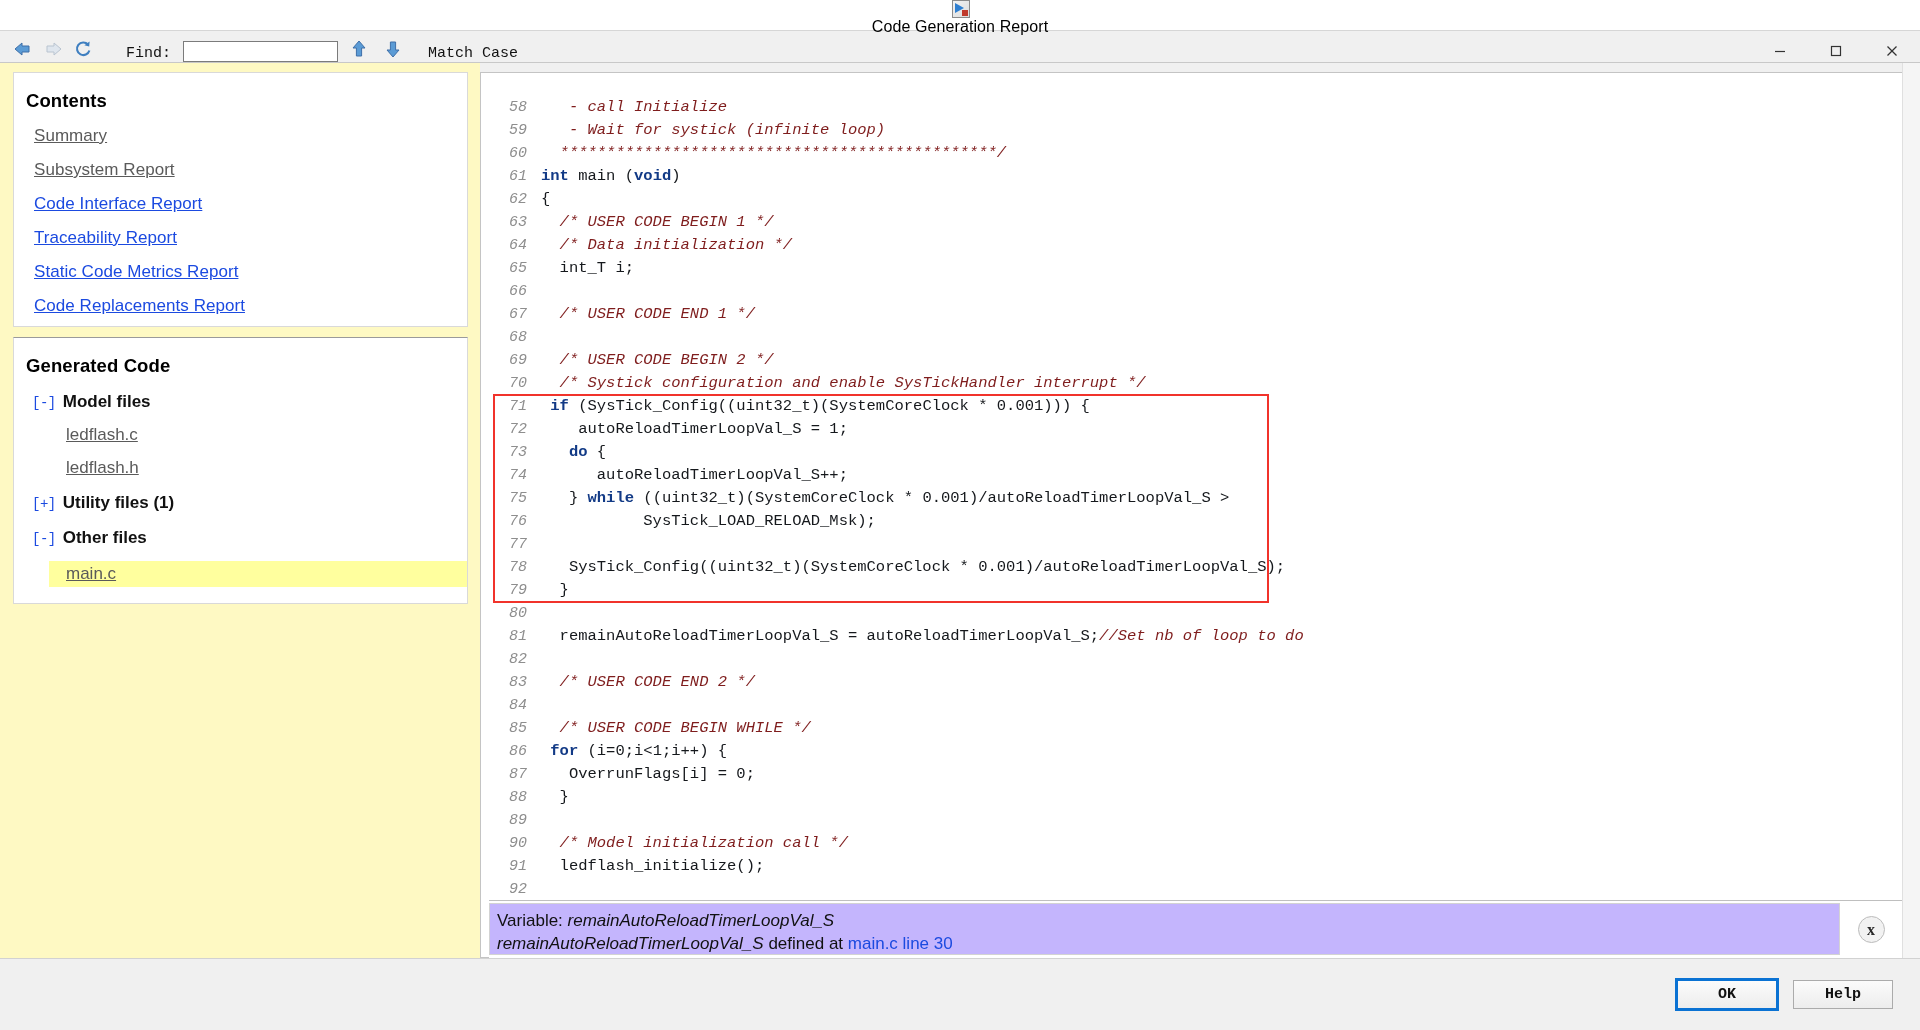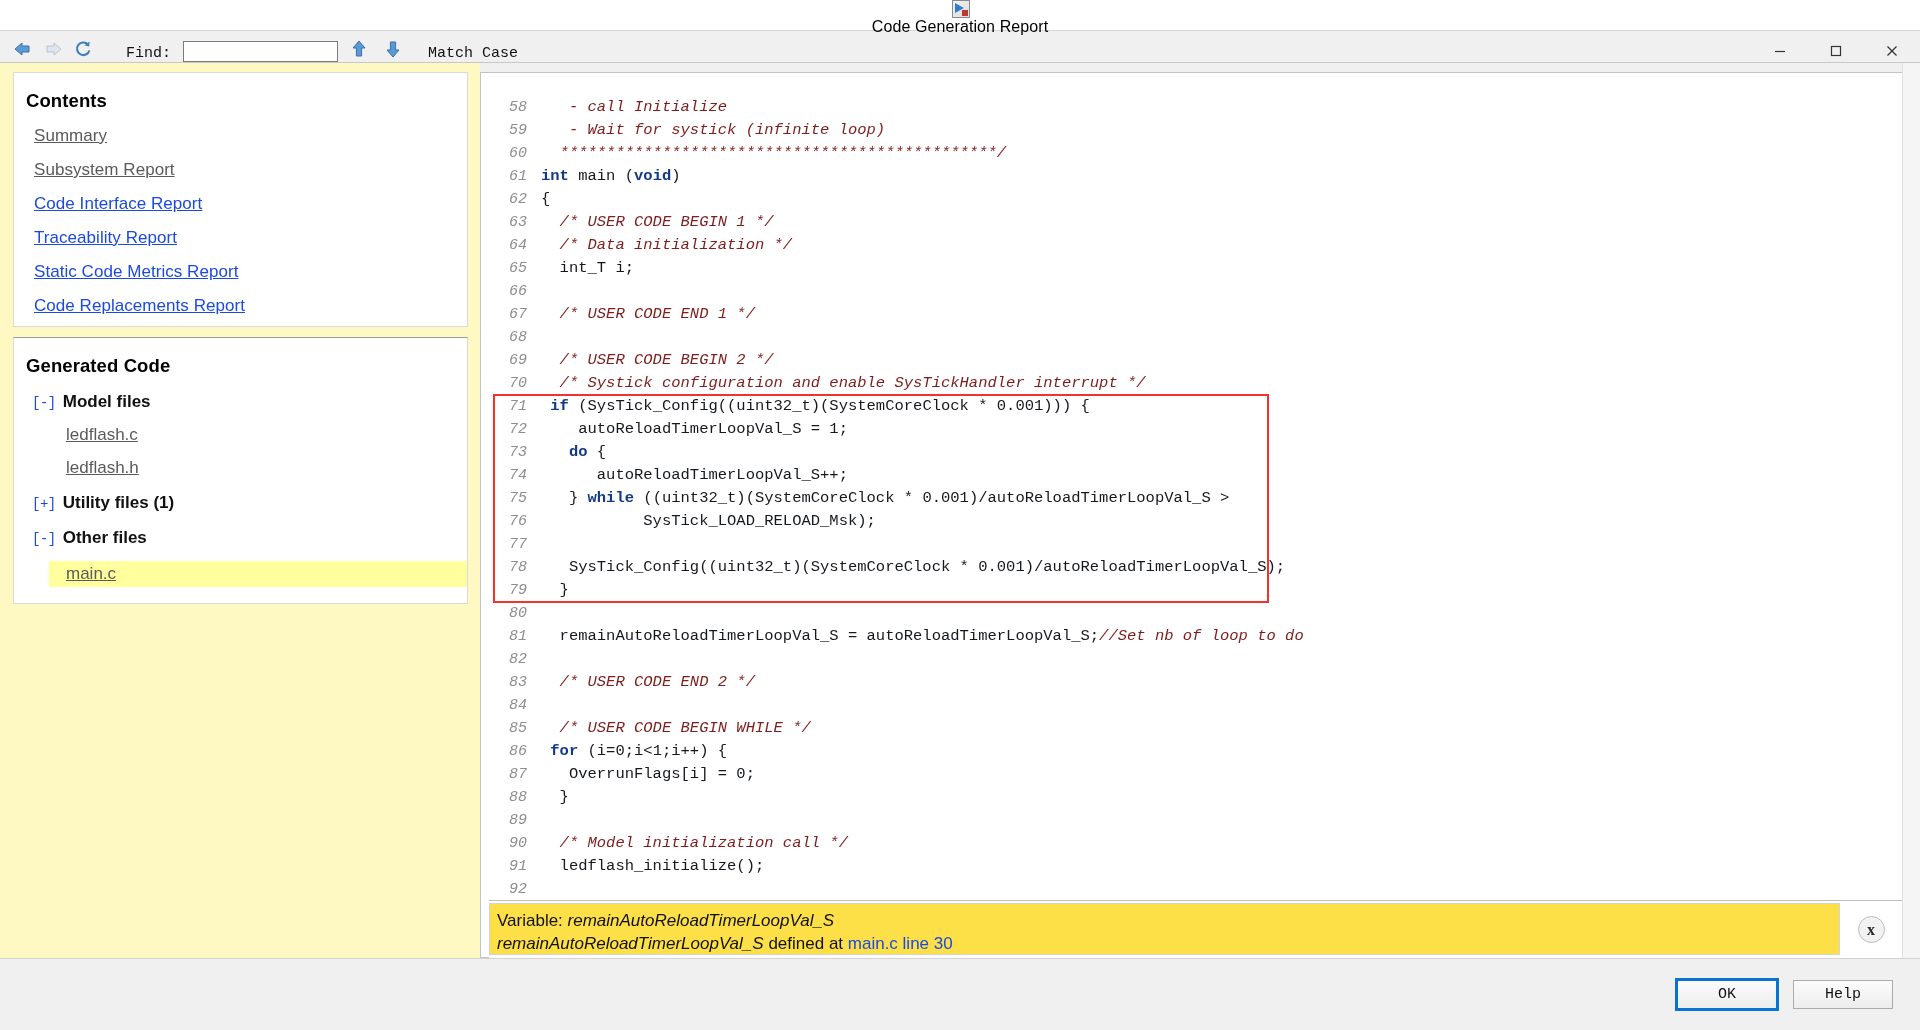--- a/index.html
+++ b/index.html
@@ -205,21 +205,21 @@
     position: absolute;
     left: 489px; right: 18px; bottom: 0px;
     height: 58px;
     background: #ffffff;
     border-top: 1px solid #bfbfbf;
     display: flex;
     align-items: stretch;
   }
   #infobox {
     flex: 1 1 auto;
-    background: #fde047;
+    background: #c4b5fd;
     border: 1px solid #d3d3d3;
     padding: 5px 10px 12px 7px;
     margin: 2px 0 3px 0;
     font-size: 17px;
     line-height: 23px;
     color: #111;
   }
   .ital { font-style: italic; }
   #info-link { color: #1b4ae0; text-decoration: none; cursor: pointer; }
   #info-close-wrap {
@@ -236,20 +236,21 @@
   }
 
   
   #footer {
     height: 72px;
     background: #f0f0f0;
     border-top: 1px solid #d2d2d2;
     display: flex; align-items: center; justify-content: flex-end;
     padding-right: 27px;
     gap: 16px;
+    font-weight: bold;
   }
   .btn {
     width: 100px; height: 29px;
     font-family: "Liberation Mono", monospace;
     font-size: 15px; color: #111;
     background: linear-gradient(#fbfbfb,#ededed);
     border: 1px solid #ababab;
     display: flex; align-items: center; justify-content: center;
     cursor: pointer;
   }

